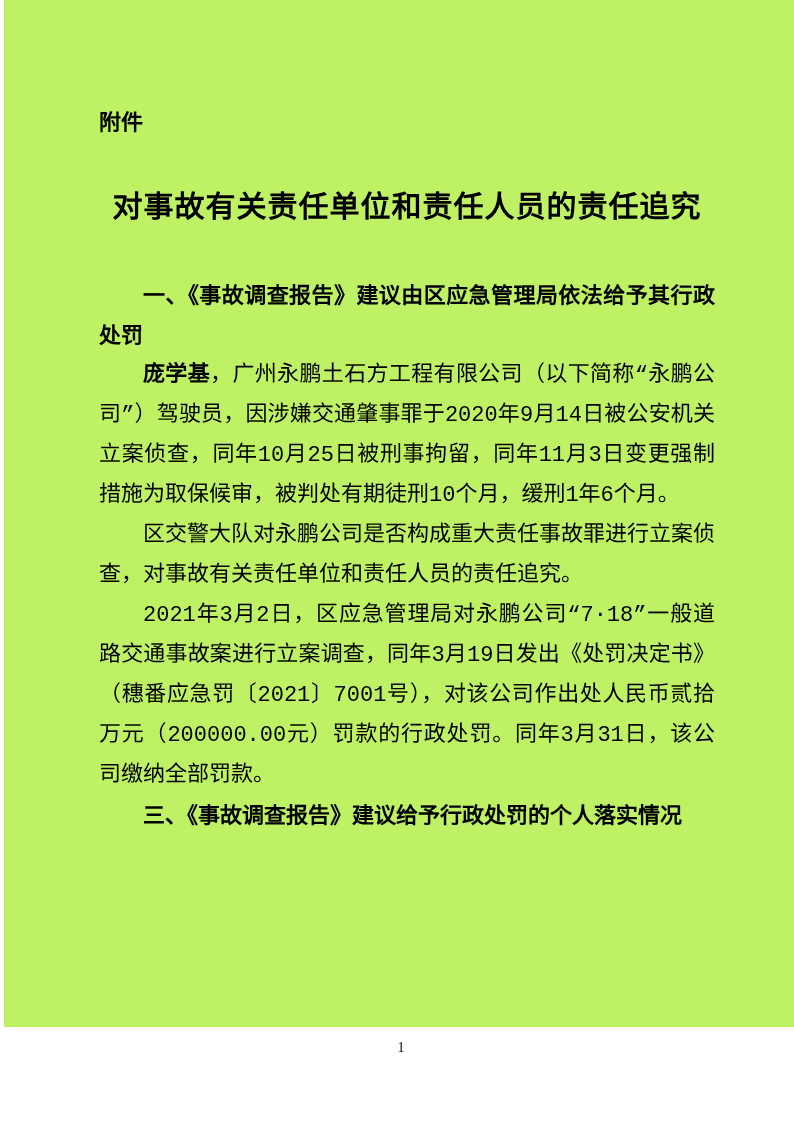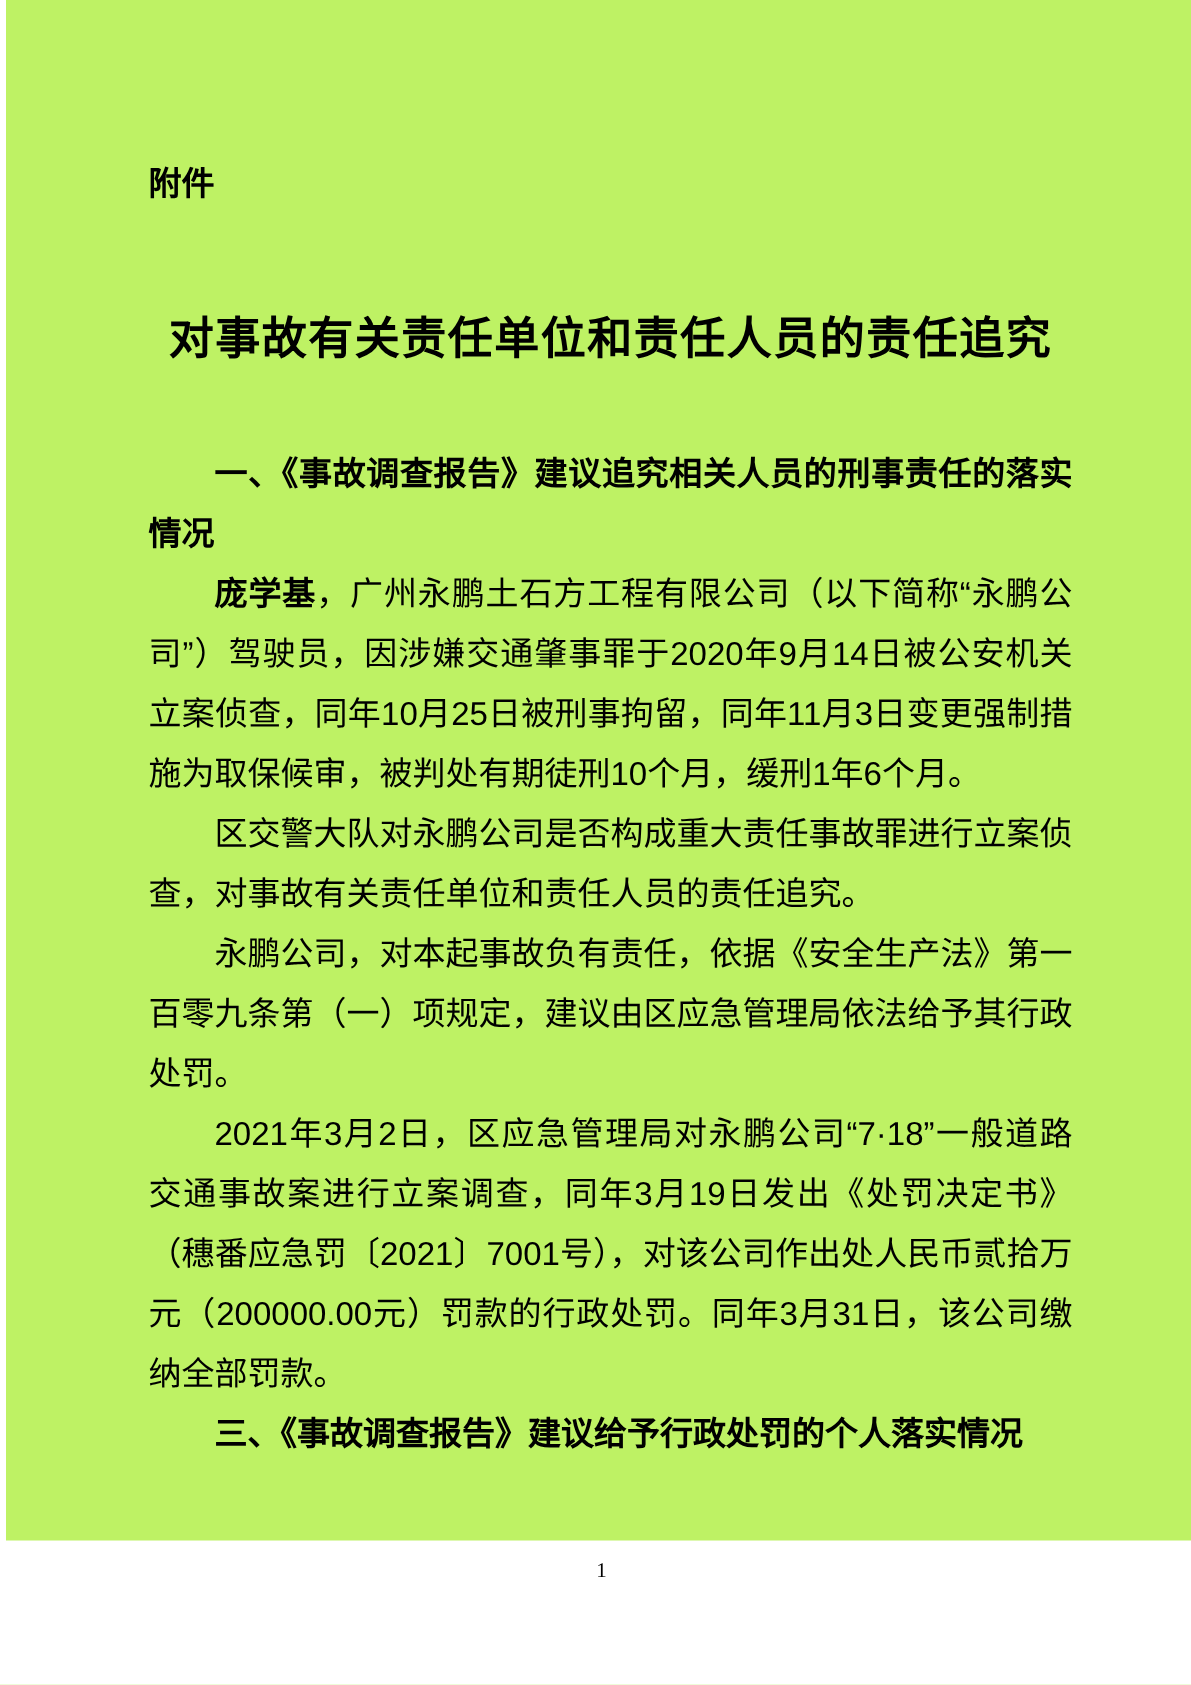--- a/index.html
+++ b/index.html
@@ -30,21 +30,21 @@
   }
   .attachment-label {
     margin-top: 110px;
     font-family: "Liberation Sans", "DejaVu Sans", sans-serif;
     font-weight: bold;
     font-size: 22px;
     line-height: 26px;
     text-align: left;
   }
   .doc-title {
-    margin-top: 66px;
+    margin-top: 46px;
     text-align: center;
     font-family: "Liberation Serif", "DejaVu Serif", serif;
     font-weight: bold;
     font-size: 30px;
     line-height: 50px;
     letter-spacing: 1px;
   }
   .body-text {
     margin-top: 44px;
     font-size: 22px;
@@ -53,21 +53,21 @@
   }
   .body-text p {
     margin: 0;
     text-indent: 2em;
   }
   .section-heading {
     font-family: "Liberation Sans", "DejaVu Sans", sans-serif;
     font-weight: bold;
   }
   .body-para {
-    font-family: Liberation Sans, sans-serif;
+    font-family: Liberation Mono, monospace;
     font-weight: normal;
   }
   .person-name {
     font-weight: bold;
   }
   .page-footer {
     position: absolute;
     top: 1038px;
     left: 0;
     width: 794px;
@@ -84,28 +84,27 @@
   <div class="content">
 
     <div class="attachment-label">附件</div>
 
     <div class="doc-title">
       <div>对事故有关责任单位和责任人员的责任追究</div>
     </div>
 
     <div class="body-text">
 
-      <p class="section-heading">一、《事故调查报告》建议追究相关人员的刑事责任的落实情况</p>
+      <p class="section-heading">一、《事故调查报告》建议由区应急管理局依法给予其行政处罚</p>
 
       <p class="body-para"><span class="person-name">庞学基</span><span>，广州永鹏土石方工程有限公司（以下简称“永鹏公司”）驾驶员，因涉嫌交通肇事罪于2020年9月14日被公安机关立案侦查，同年10月25日被刑事拘留，同年11月3日变更强制措施为取保候审，被判处有期徒刑10个月，缓刑1年6个月。</span></p>
 
       <p class="body-para">区交警大队对永鹏公司是否构成重大责任事故罪进行立案侦查，对事故有关责任单位和责任人员的责任追究。</p>
 
 
-      <p class="body-para">永鹏公司，对本起事故负有责任，依据《安全生产法》第一百零九条第（一）项规定，建议由区应急管理局依法给予其行政处罚。</p>
 
       <p class="body-para">2021年3月2日，区应急管理局对永鹏公司“7·18”一般道路交通事故案进行立案调查，同年3月19日发出《处罚决定书》（穗番应急罚〔2021〕7001号），对该公司作出处人民币贰拾万元（200000.00元）罚款的行政处罚。同年3月31日，该公司缴纳全部罚款。</p>
 
       <p class="section-heading">三、《事故调查报告》建议给予行政处罚的个人落实情况</p>
 
     </div>
   </div>
 
   <div class="page-footer">1</div>
 </div>

